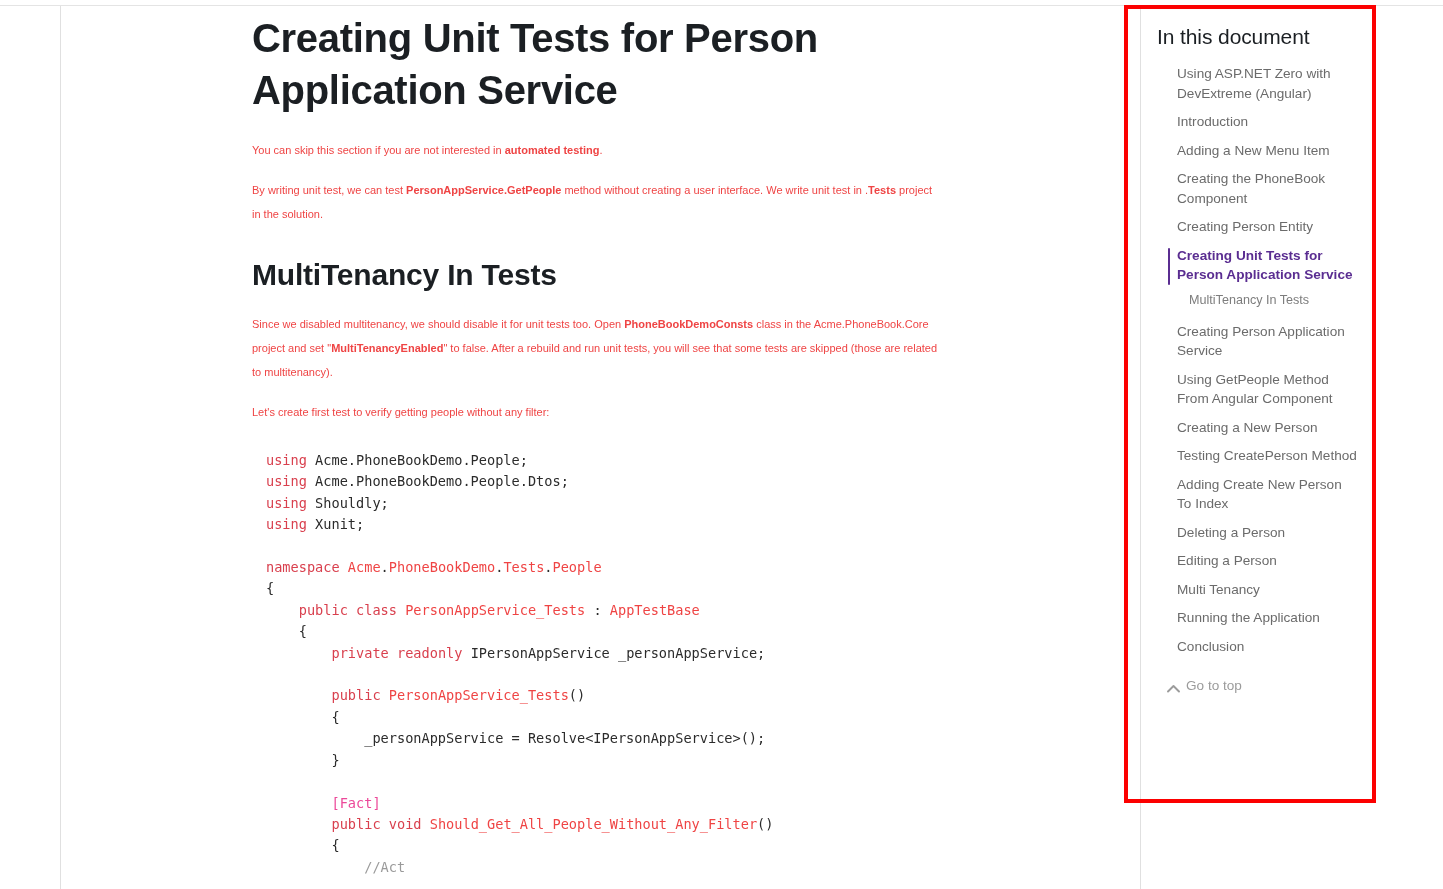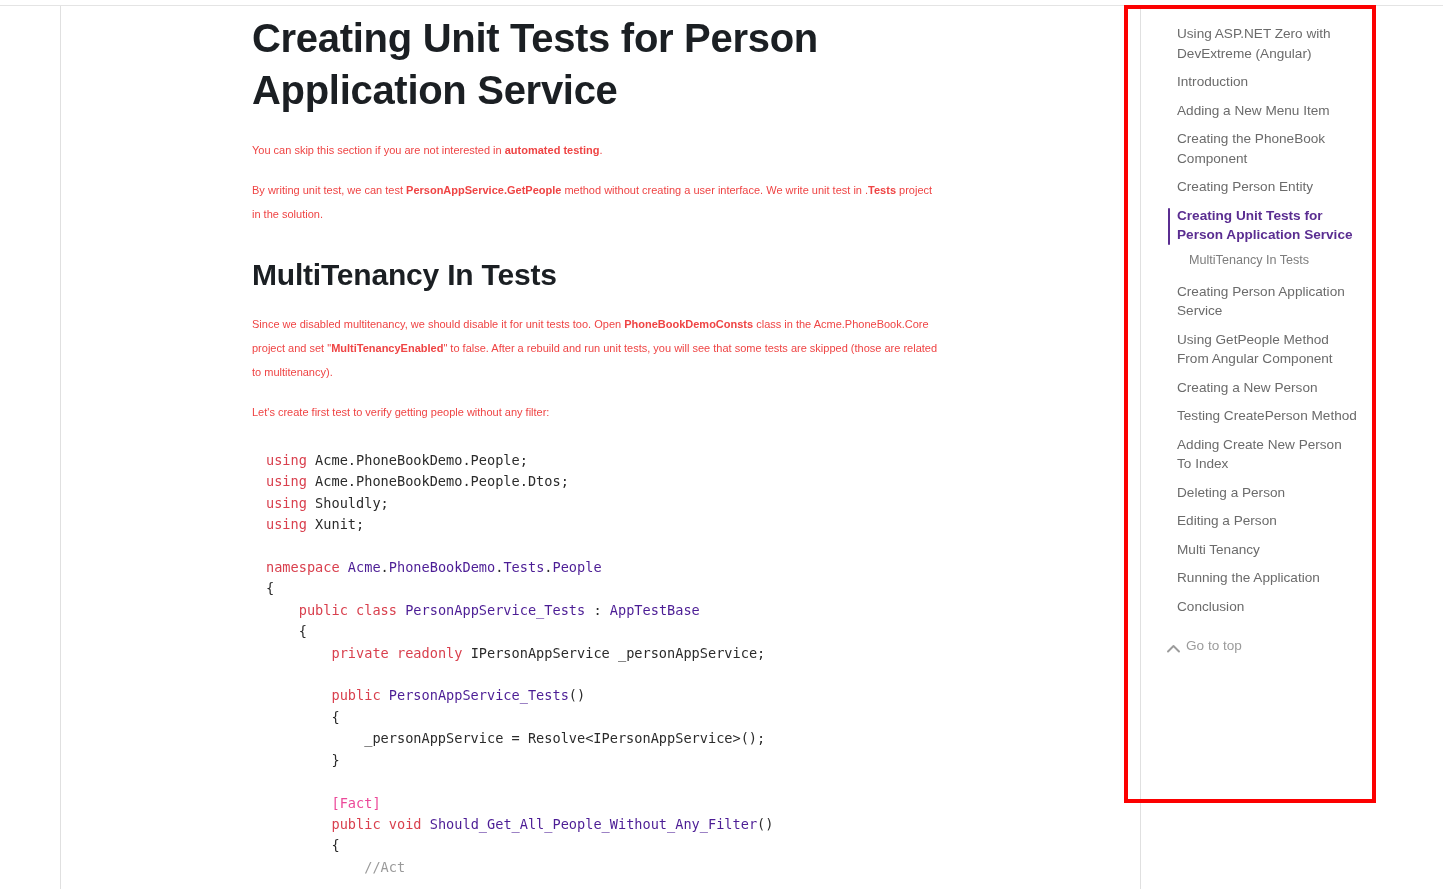--- a/index.html
+++ b/index.html
@@ -73,21 +73,21 @@
     padding: 0 0 0 14px;
     background: #ffffff;
     font-family: "DejaVu Sans Mono", "Liberation Mono", monospace;
     font-size: 13.6px;
     line-height: 21.4px;
     color: #2b2b2b;
     white-space: pre;
     overflow: visible;
   }
   .tok-kw   { color: #d9404e; }        
-  .tok-type { color: #4c1d95; text-align: center; }        
+  .tok-type { color: #ef4444; text-align: center; }        
   .tok-attr { color: #ec4899; }        
   .tok-cmt  { color: #9a9a9a; }        
   .tok-pln  { color: #2b2b2b; }
 
   
   #toc-highlight-box {
     position: absolute;
     left: 1124px; top: 5px;
     width: 252px; height: 798px;
     border: 4px solid #fc0000;
@@ -199,20 +199,21 @@
 <span></span>
 <span><span class="tok-pln">        </span><span class="tok-attr">[Fact]</span></span>
 <span><span class="tok-pln">        </span><span class="tok-kw">public</span><span class="tok-pln"> </span><span class="tok-kw">void</span><span class="tok-pln"> </span><span class="tok-type">Should_Get_All_People_Without_Any_Filter</span><span class="tok-pln">()</span></span>
 <span><span class="tok-pln">        {</span></span>
 <span><span class="tok-pln">            </span><span class="tok-cmt">//Act</span></span>
 </pre>
 
   </article>
 
   <nav id="toc">
+    <div id="toc-title">In this document</div>
     <ul class="toc-list" id="toc-list">
         <li class="toc-item">
           <a class="toc-link">Using ASP.NET Zero with DevExtreme (Angular)</a>
         </li>
         <li class="toc-item">
           <a class="toc-link">Introduction</a>
         </li>
         <li class="toc-item">
           <a class="toc-link">Adding a New Menu Item</a>
         </li>

